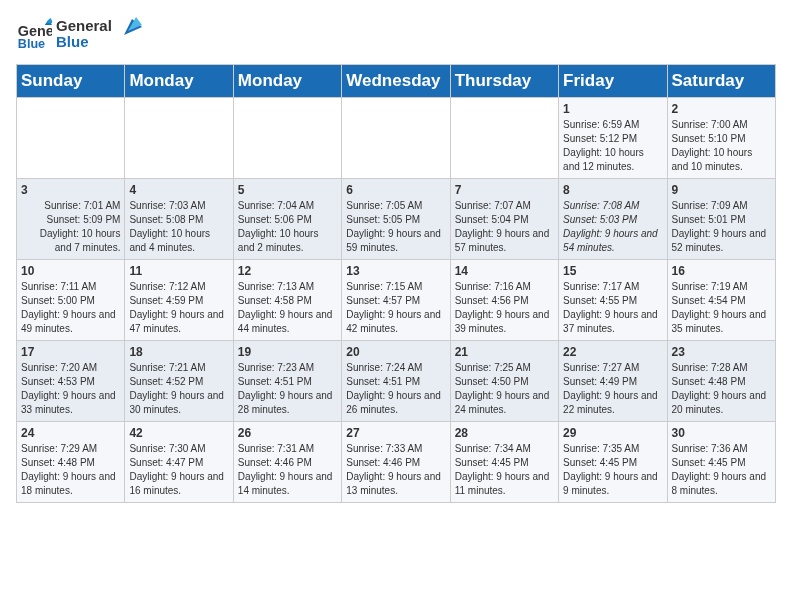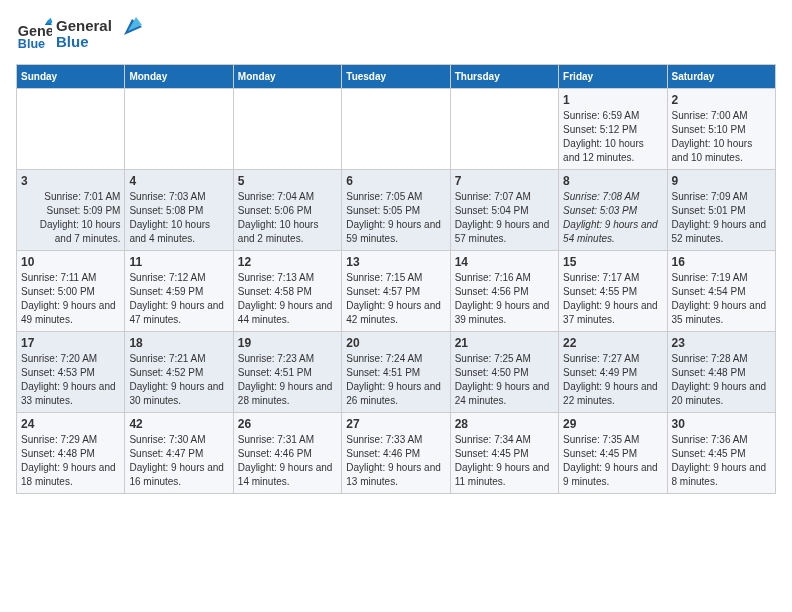--- a/index.html
+++ b/index.html
@@ -37,21 +37,21 @@
       font-size: 16px;
       color: #444;
     }
     table {
       width: 100%;
       border-collapse: collapse;
     }
     thead tr th {
       background-color: #1a6cb5;
       color: #fff;
-      font-size: 10px;
+      font-size: 17px;
       font-weight: bold;
       padding: 6px 4px;
       text-align: left;
       border: 1px solid #ccc;
     }
     tbody tr td {
       vertical-align: top;
       border: 1px solid #ccc;
       padding: 4px;
       width: 14.28%;
@@ -105,21 +105,21 @@
     <div class="location"></div>
   </div>
 </div>
 
 <table>
   <thead>
     <tr>
     <th>Sunday</th>
         <th>Monday</th>
         <th>Monday</th>
-        <th>Tuesday</th>
+        <th>Wednesday</th>
         <th>Thursday</th>
         <th>Friday</th>
         <th>Saturday</th>
       </tr>
   </thead>
   <tbody id="calendar-body">
   <tr>
         <td class="empty-cell"></td>
         <td class="empty-cell"></td>
         <td class="empty-cell"></td>

